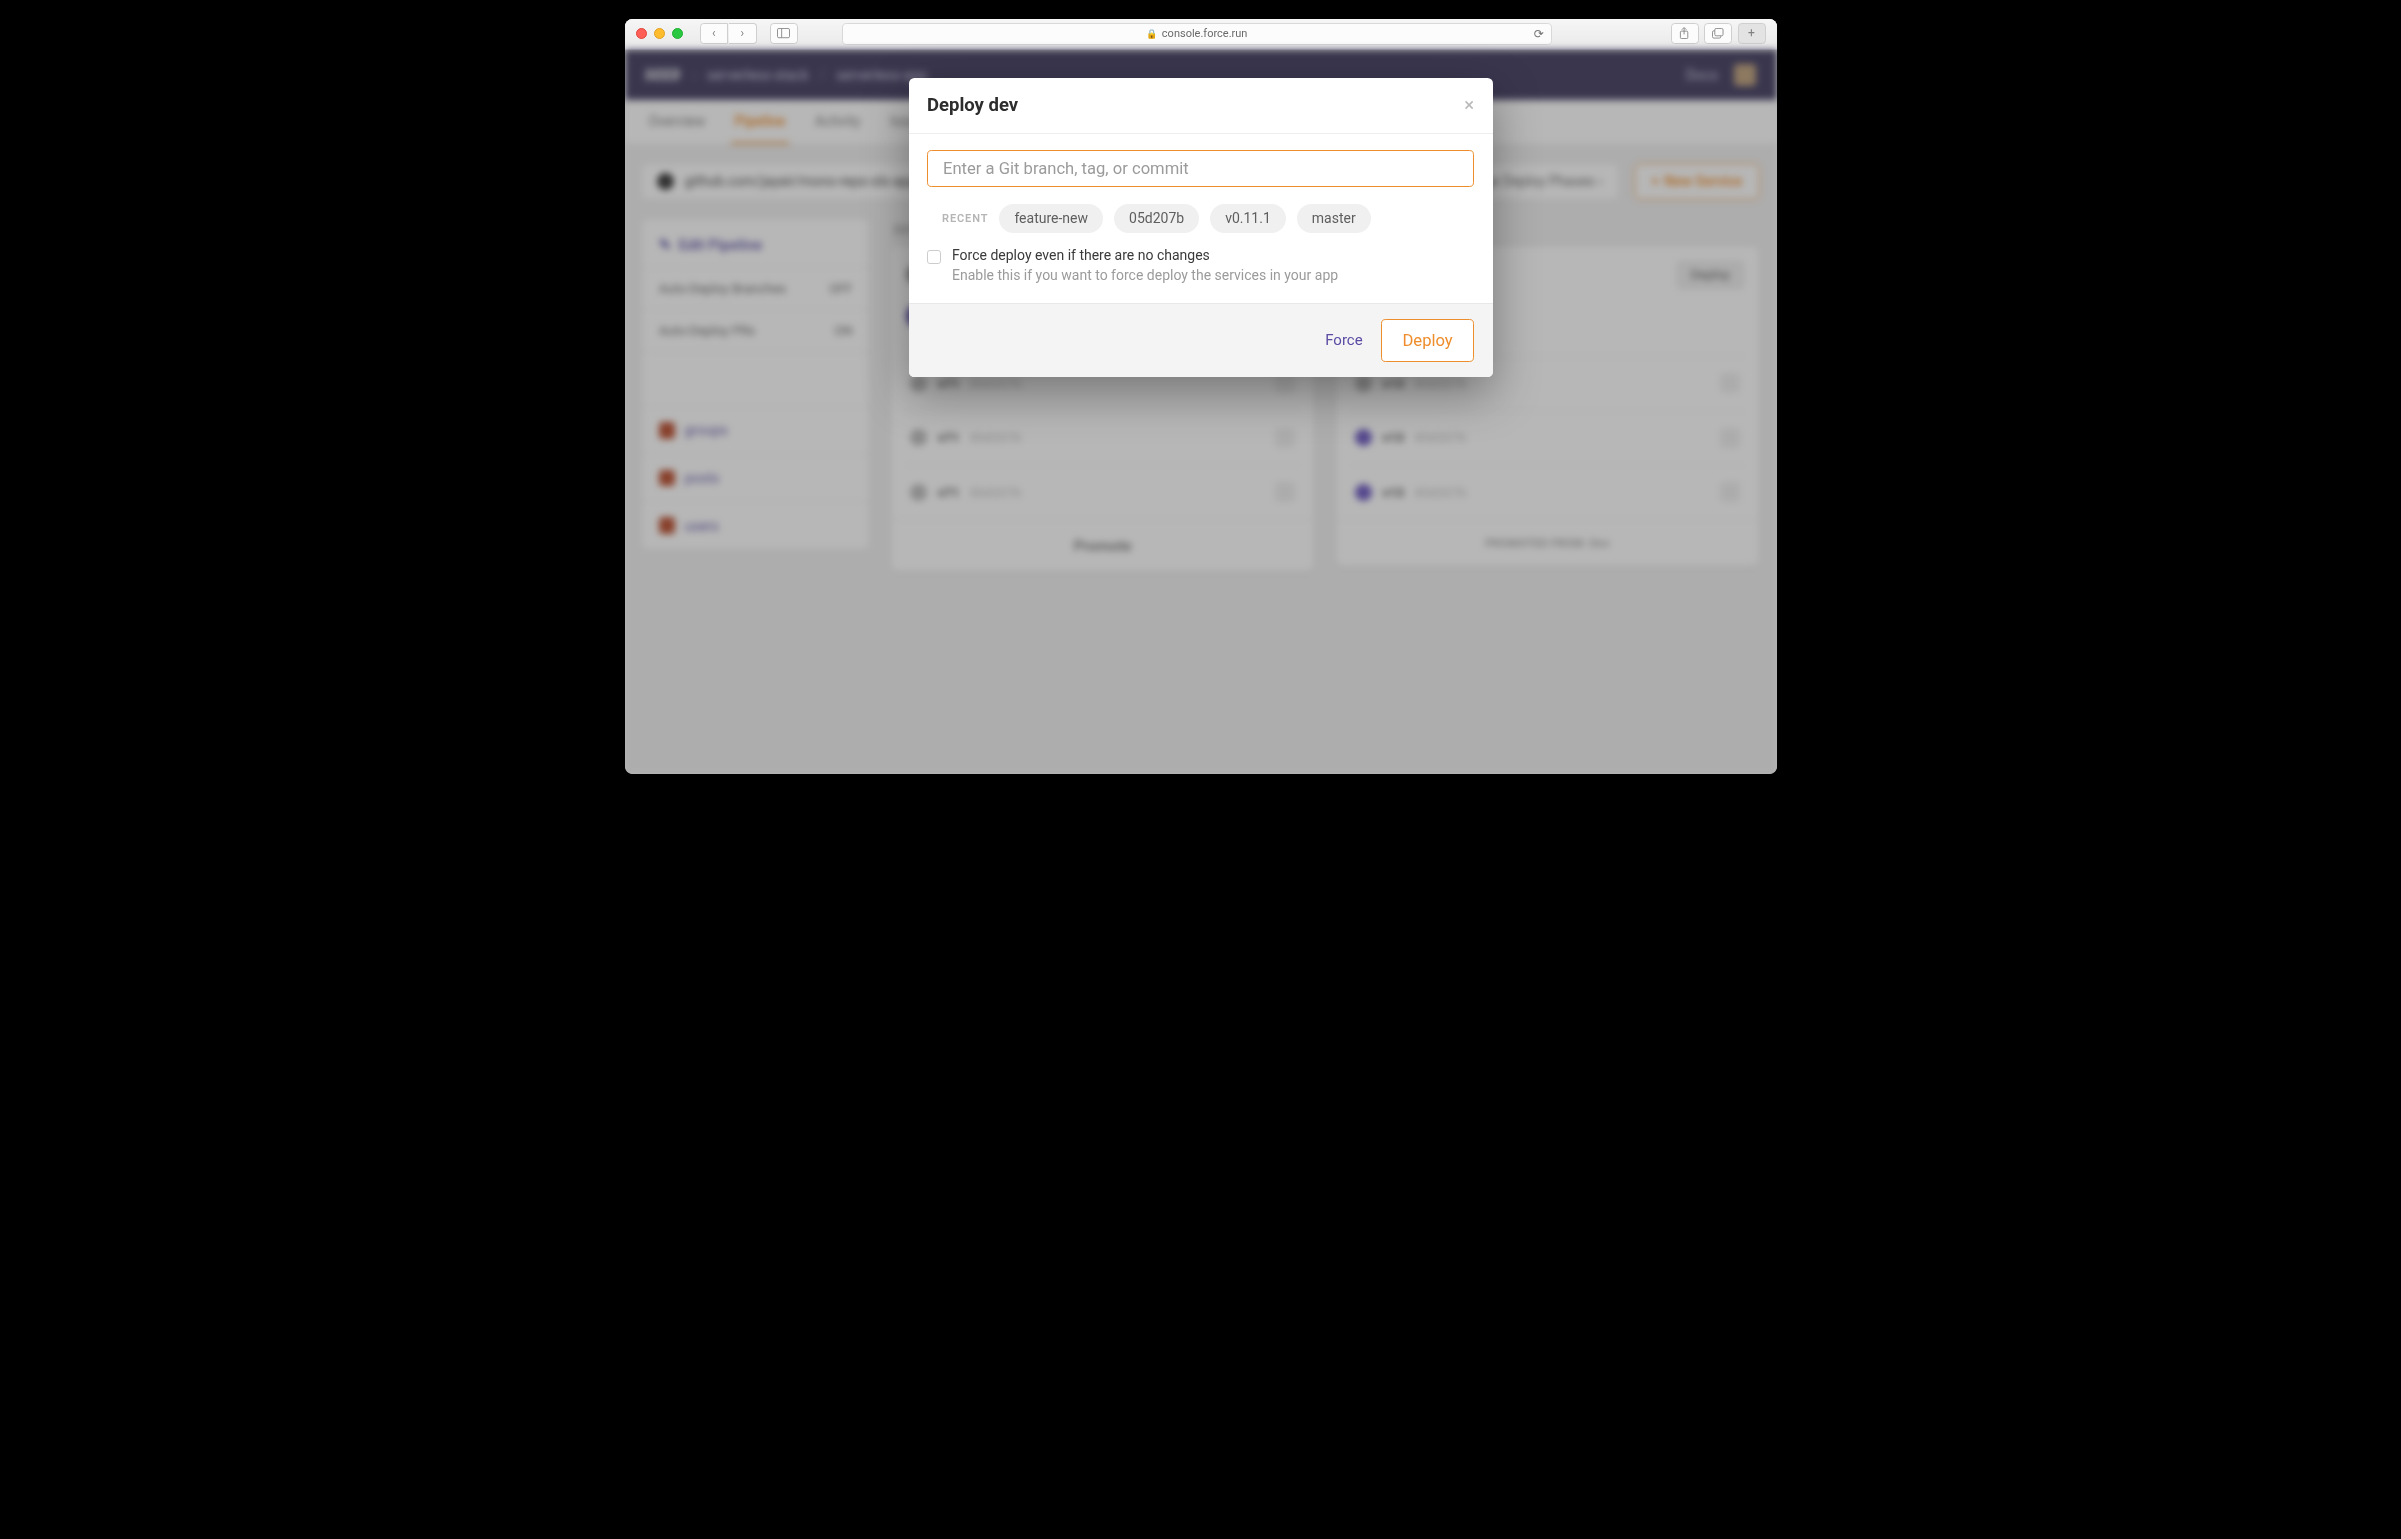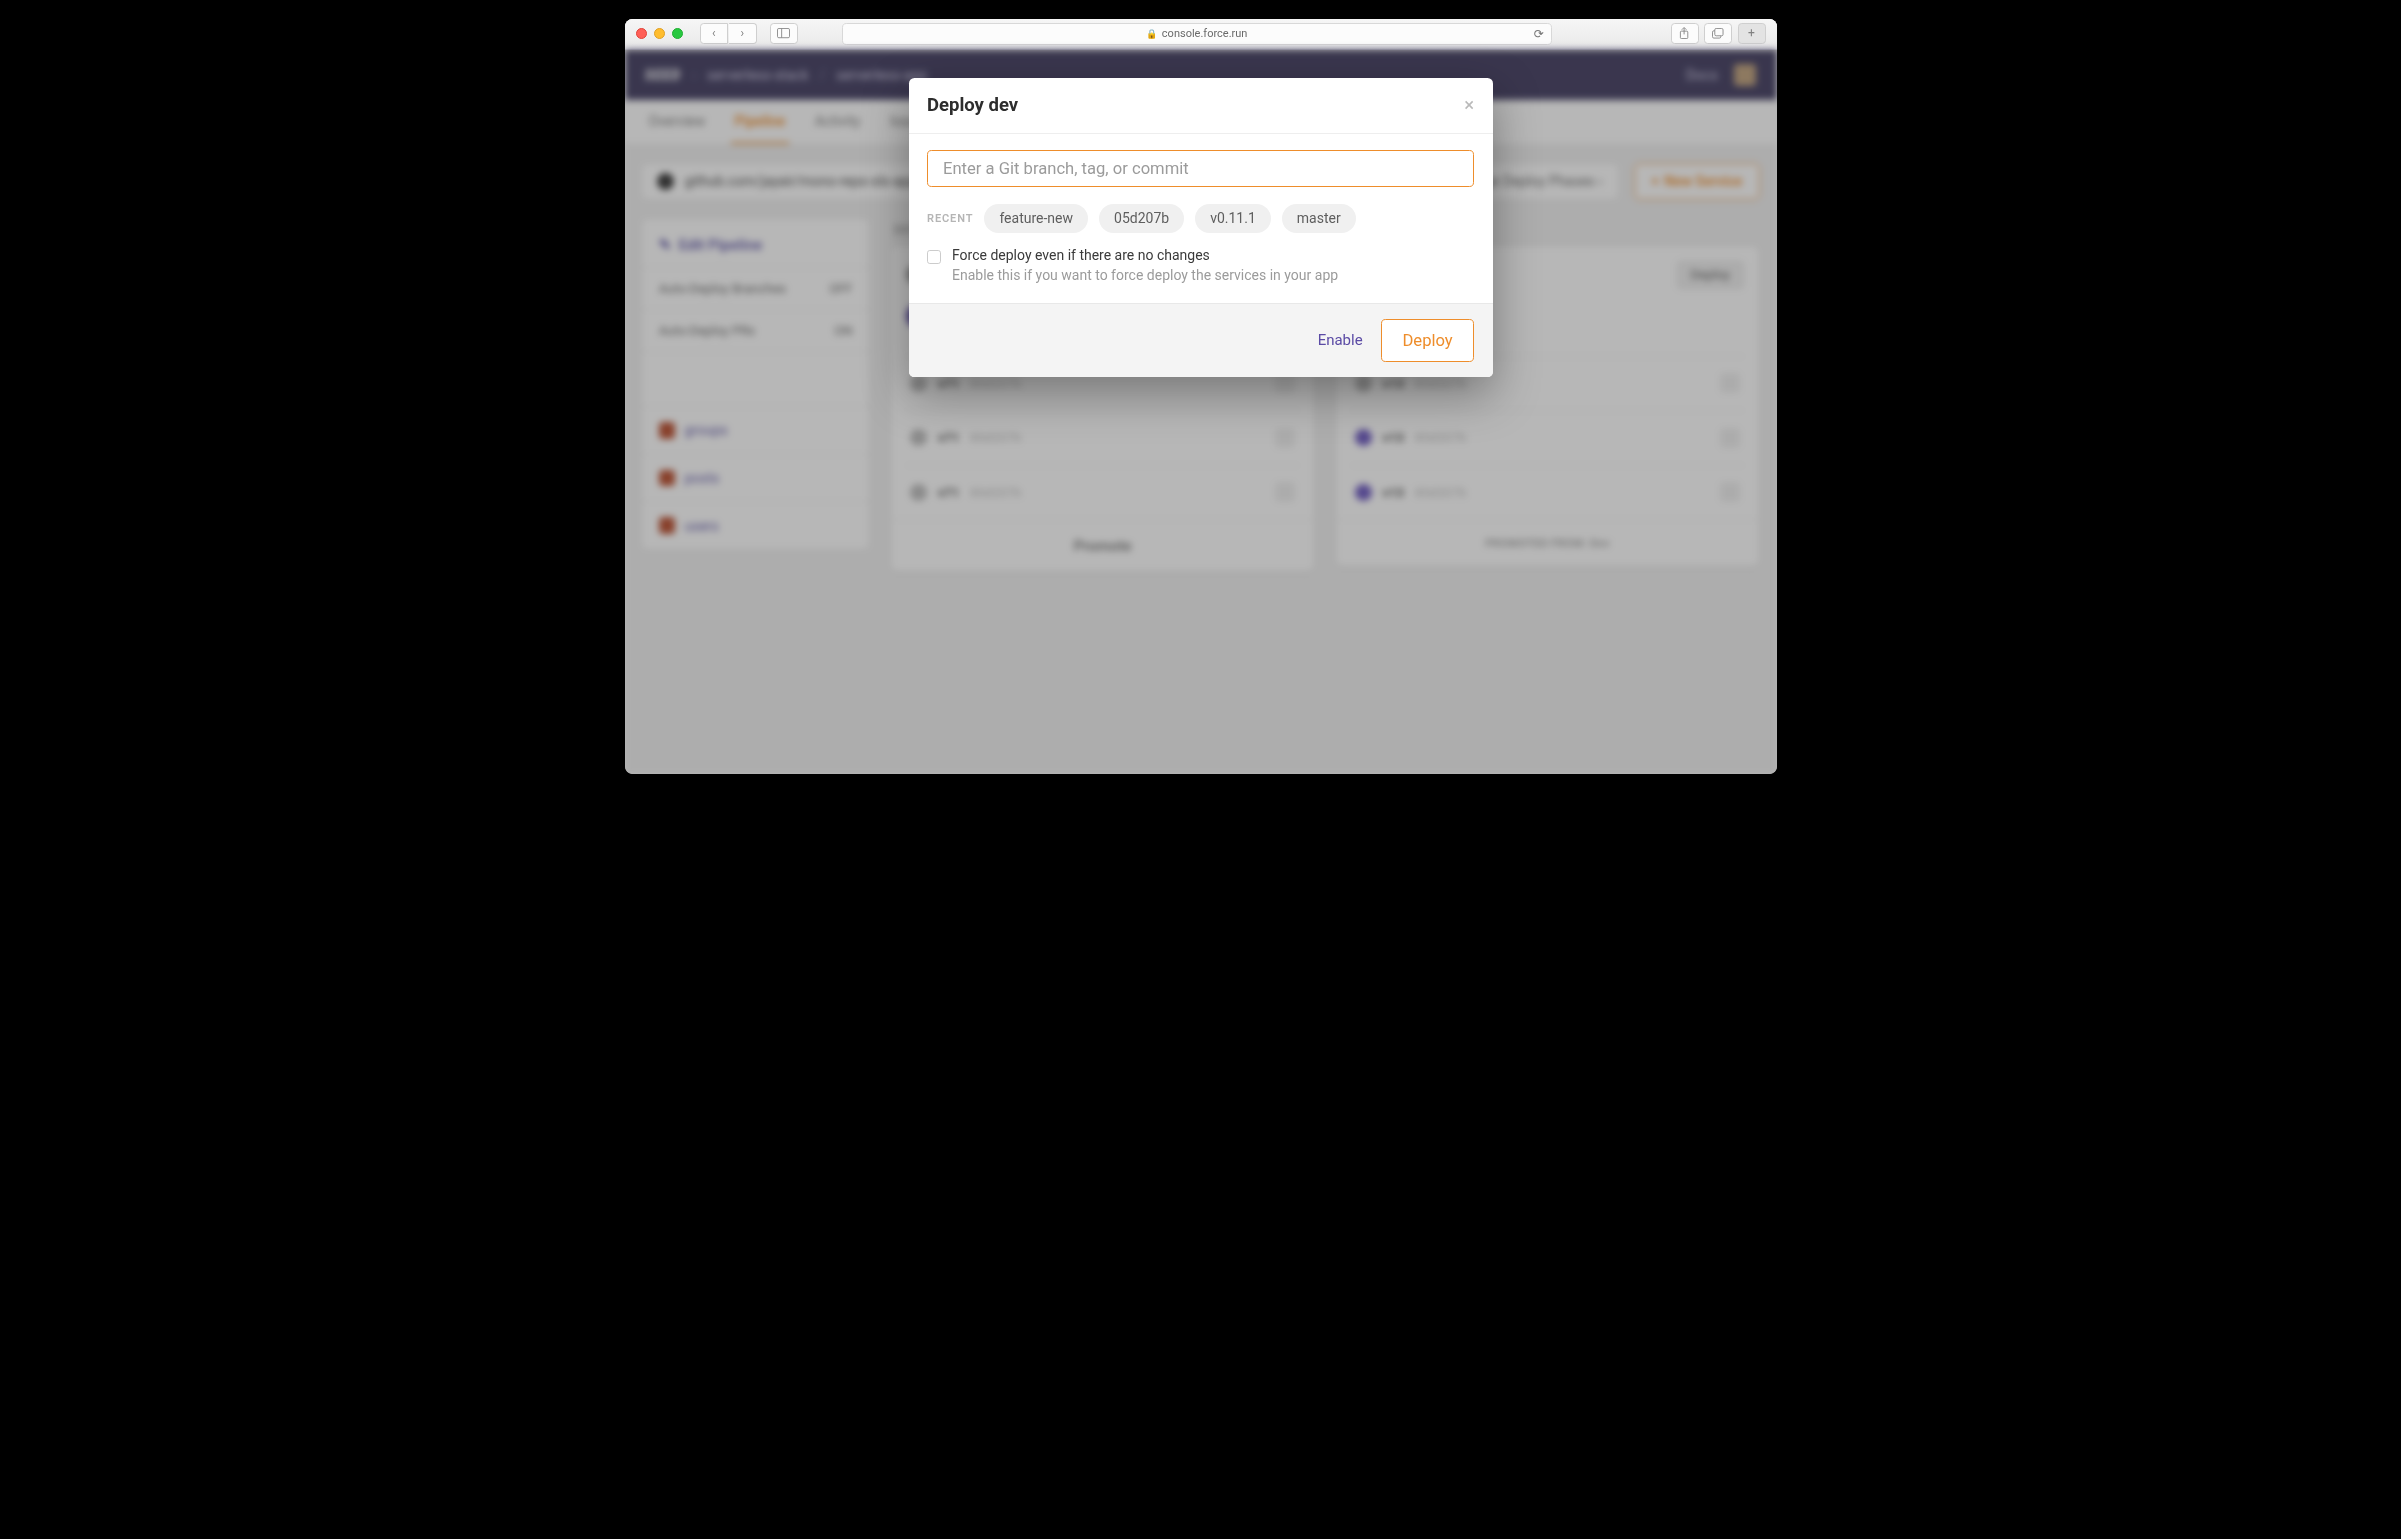--- a/index.html
+++ b/index.html
@@ -114,21 +114,21 @@
   .modal-head{display:flex;align-items:center;justify-content:space-between;padding:16.6px 18.5px;}
   .modal-title{font-size:18.5px;font-weight:700;color:#2d2d2d;}
   .modal-close{font-size:18.5px;color:#b9b9b9;cursor:pointer;line-height:1;}
   .modal-body{padding:0 18.5px 20.3px;border-top:0.9px solid #eee;}
   .git-input{
     width:100%;margin-top:16.6px;border:0.9px solid #ee8d2b;border-radius:4.6px;
     padding:8px 15px;font-size:16.6px;color:#333;outline:none;
   }
   .git-input::placeholder{color:#9b9b9b;}
   .recent{display:flex;align-items:center;gap:11px;margin-top:16.6px;flex-wrap:wrap;}
-  .recent-label{font-size:11px;letter-spacing:0.9px;color:#b5b5b5;font-weight:600;}
+  .recent-label{font-size:11px;letter-spacing:0.9px;color:#b5b5b5;font-weight:600;margin-left:15px;}
   .chip{background:#f0f0f0;border-radius:923px;padding:6.5px 15px;font-size:14px;color:#5e5e5e;cursor:pointer;}
   .force{display:flex;gap:11px;margin-top:14px;}
   .force input{margin-top:2.8px;width:14px;height:14px;border:0.9px solid #ccc;border-radius:2.8px;appearance:none;flex-shrink:0;}
   .force .lbl{font-size:14px;color:#3a3a3a;}
   .force .sub{font-size:14px;color:#9b9b9b;margin-top:3.7px;}
   .modal-foot{
     background:#f4f4f4;border-top:0.9px solid #e8e8e8;padding:15px 18.5px;display:flex;justify-content:flex-end;align-items:center;gap:18.5px;
   }
   .cancel{color:#5b4ba5;font-size:15px;cursor:pointer;}
   .deploy{
@@ -321,20 +321,20 @@
           </div>
           <div class="force">
             <input type="checkbox" style="">
             <div>
               <div class="lbl">Force deploy even if there are no changes</div>
               <div class="sub">Enable this if you want to force deploy the services in your app</div>
             </div>
           </div>
         </div>
         <div class="modal-foot">
-          <span class="cancel">Enable</span>
+          <span class="cancel">Force</span>
           <button class="deploy">Deploy</button>
         </div>
       </div>
     </div>
   </div>
 </div>
 
 
 </body></html>

